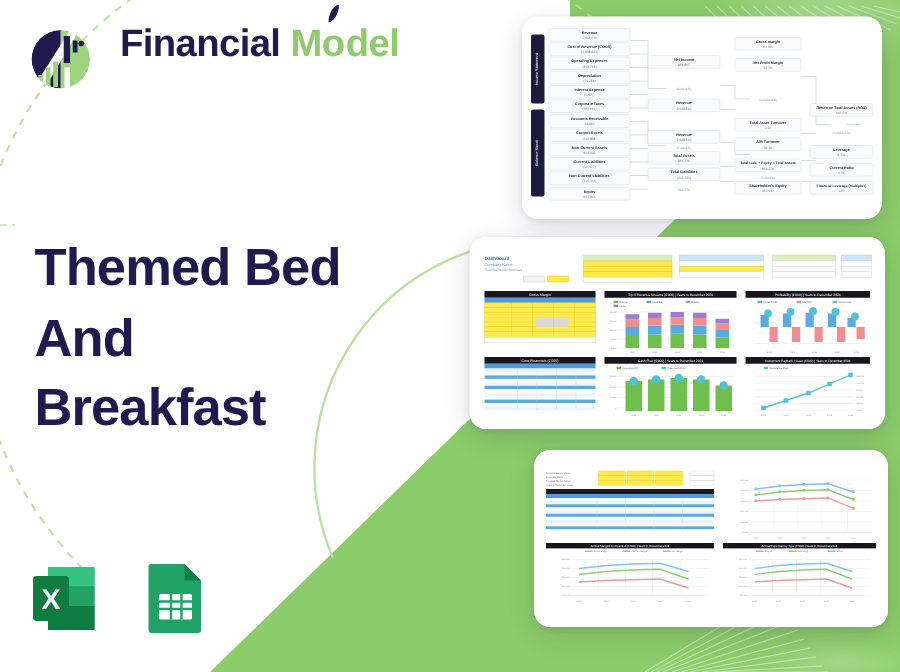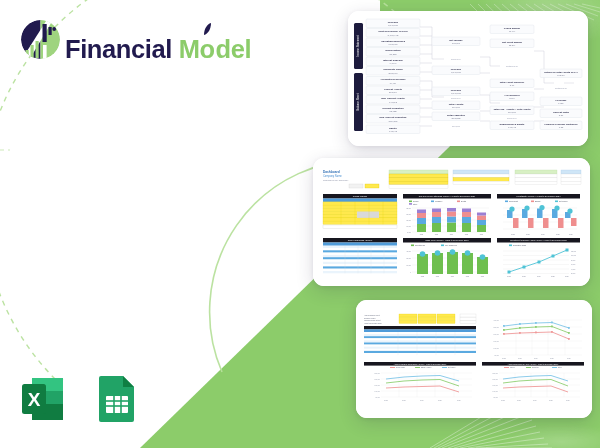--- a/index.html
+++ b/index.html
@@ -42,22 +42,22 @@
     left: 0; top: 0;
     width: 600px; height: 448px;
   }
 
   
   .logo-wrap {
     position: absolute;
     left: 18px;
     top: 17px;
     display: flex;
-    align-items: flex-end;
-    gap: 2px;
+    align-items: flex-start;
+    gap: 17px;
     z-index: 6;
   }
   .logo-mark { width: 45px; height: 45px; display: block; }
   .logo-text {
     font-size: 25.5px;
     font-weight: bold;
     letter-spacing: -0.4px;
     line-height: 1;
     white-space: nowrap;
   }
@@ -228,20 +228,25 @@
         <rect x="25" y="28" width="3.6" height="14" fill="#ffffff"></rect>
       </g>
     </svg>
     <div class="logo-text">
       <span class="t-dark">Financial</span><span>&nbsp;</span><span class="t-green">M</span><span class="logo-o-wrap"><span class="t-green">o</span><svg class="logo-o-leaf" viewBox="0 0 9 12">
               <path d="M8,0 C8,6 5,11 1,12 C1,6 4,1 8,0 Z" fill="#211a4e"></path>
             </svg></span><span class="t-green">del</span>
     </div>
   </div>
 
+  <div class="headline">
+    <div>Themed Bed</div>
+    <div>And</div>
+    <div>Breakfast</div>
+  </div>
 
   <div class="app-icons">
     <svg class="app-icon" viewBox="0 0 54 54">
       <rect x="14" y="6" width="31" height="42" rx="1.5" fill="#21a366"></rect>
       <rect x="14" y="6" width="31" height="13" fill="#33c481"></rect>
       <rect x="14" y="19" width="31" height="13" fill="#21a366"></rect>
       <rect x="14" y="32" width="31" height="16" fill="#107c41"></rect>
       <rect x="4" y="12" width="24" height="30" rx="2.5" fill="#107c41"></rect>
       <text x="16" y="34" font-family="Liberation Sans, sans-serif" font-size="19" font-weight="bold" fill="#ffffff" text-anchor="middle">X</text>
     </svg>

